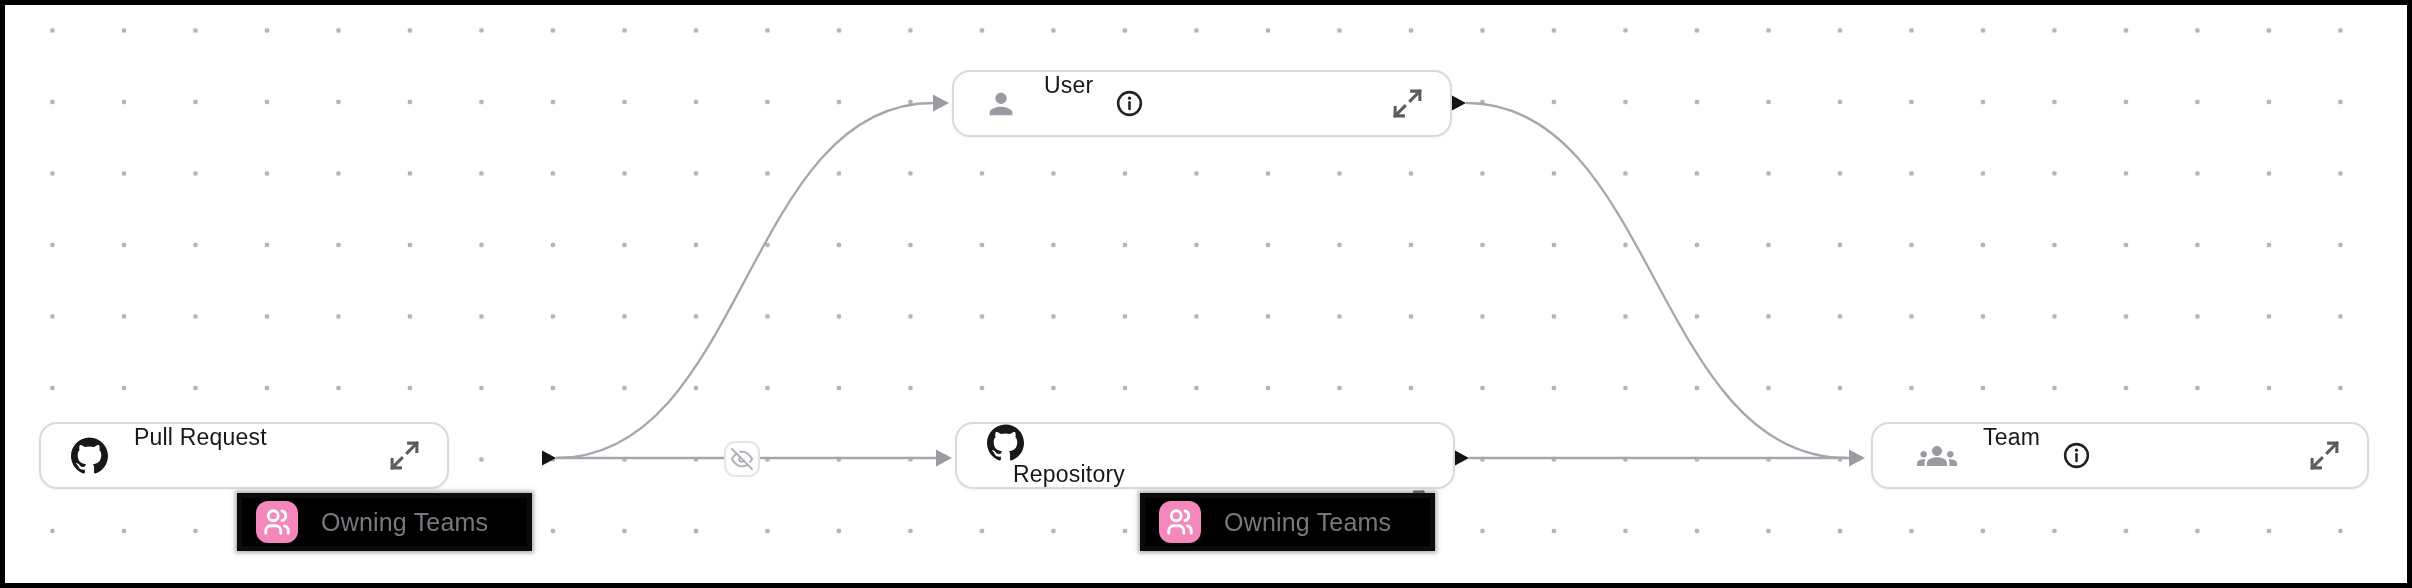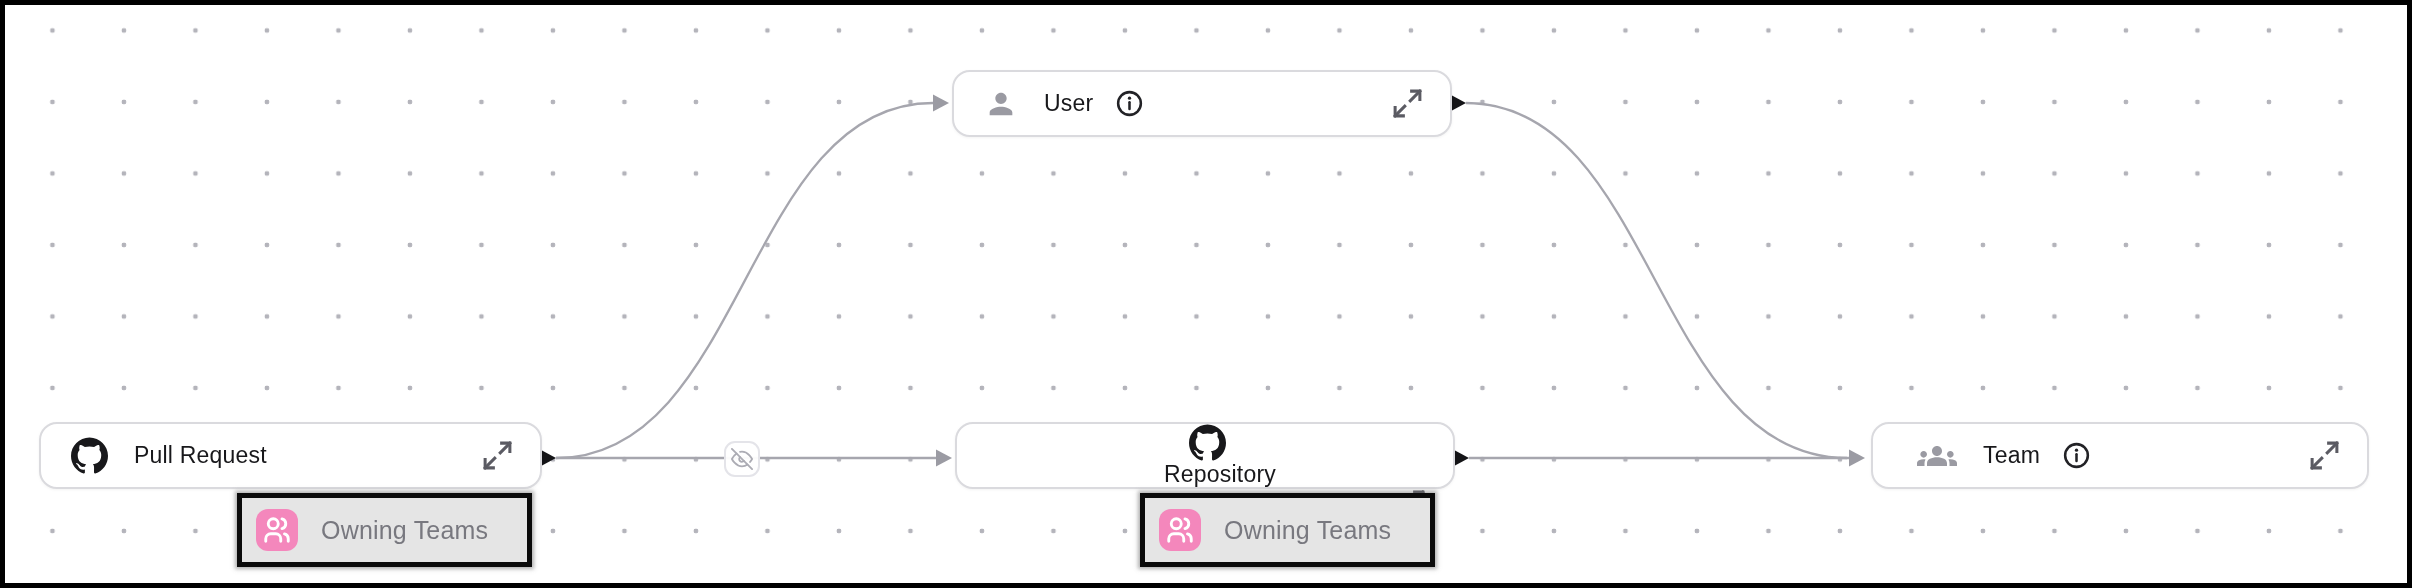--- a/index.html
+++ b/index.html
@@ -14,43 +14,43 @@
   }
   .dots{
     position:absolute;inset:0;
     background-image:radial-gradient(circle, #b4b4bb 2.3px, transparent 2.6px);
     background-size:71.5px 71.5px;
     background-position:11.7px -10.3px;
   }
   .edge-layer{position:absolute;left:0;top:0;width:2402px;height:578px;}
   .node{
     position:absolute;
-    display:flex;align-items:center;
+    display:flex;
     background:#ffffff;
     border:2px solid #dadade;
     border-radius:18px;
     height:67px;
     padding:0 26px 0 30px;
     box-shadow:0 1px 3px rgba(0,0,0,0.05);
   }
   .node-label{
     font-size:23px;font-weight:500;color:#18181b;letter-spacing:.2px;
     margin-left:26px;white-space:nowrap;
   }
   .info{margin-left:22px;display:flex;align-items:center;}
   .expand{margin-left:auto;display:flex;align-items:center;cursor:pointer;}
   .node-icon{display:flex;align-items:center;flex:none;}
-  .n-pull-request{left:34px;top:417px;width:503px;}
+  .n-pull-request{left:34px;top:417px;width:410px;}
   .n-user{left:947px;top:65px;width:500px;}
   .n-repository{left:950px;top:417px;width:500px;flex-direction:column;}
   .n-team{left:1866px;top:417px;width:498px;padding-left:44px;}
   .badge{
     position:absolute;
-    width:295px;height:74px;
-    background:#e5e5e5;
+    width:295px;height:58px;
+    background:#000000;
     border:5px solid #0b0b0b;
     box-shadow:0 0 4px 2px rgba(110,110,110,0.55);
     display:flex;align-items:center;
     padding-left:14px;
     text-align:center;
   }
   .b-1{left:232px;top:488px;}
   .b-2{left:1135px;top:488px;}
   .badge-icon{
     width:42px;height:42px;border-radius:12px;

